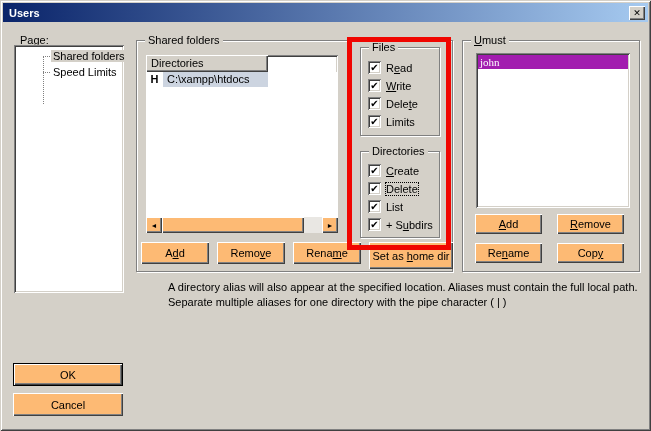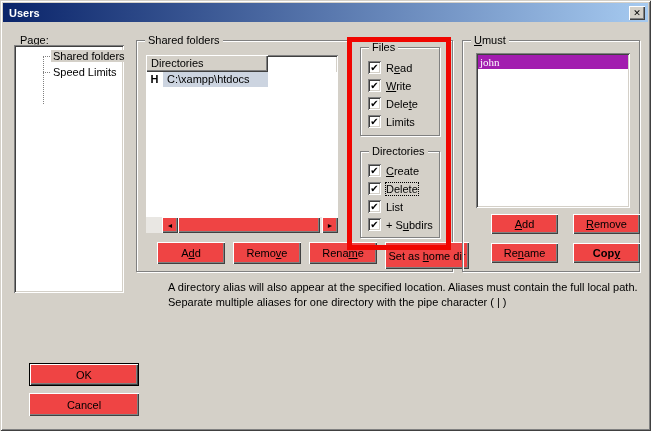--- a/index.html
+++ b/index.html
@@ -15,23 +15,22 @@
     background:linear-gradient(to right,#0a246a,#a6caf0);
     display:flex; align-items:center; padding:0 3px 0 6px;
   }
   .titlebar .ttl { color:#fff; font-weight:bold; flex:1; }
   .xbtn {
     width:16px; height:14px; background:#d4d0c8; display:flex; align-items:center; justify-content:center;
     font-size:9px; font-weight:bold; line-height:14px;
     box-shadow: inset 1px 1px 0 #fff, inset -1px -1px 0 #404040, inset -2px -2px 0 #808080;
   }
   .raised {
-    background:#ef4444;
+    background:#fdba74;
     box-shadow: inset 1px 1px 0 #fff, inset -1px -1px 0 #404040, inset -2px -2px 0 #808080;
-    margin-left: 16px;
   }
   .btn { position:absolute; display:flex; align-items:center; justify-content:center; cursor:default; }
   .btn.default { border:1px solid #000; }
   .sunken {
     background:#fff;
     box-shadow: inset 1px 1px 0 #808080, inset -1px -1px 0 #fff,
                 inset 2px 2px 0 #404040, inset -2px -2px 0 #d4d0c8;
   }
   .groupbox {
     position:absolute; border:1px solid #808080;
@@ -193,21 +192,21 @@
   </div>
   <div class="btn raised" style="left:475px; top:214px; width:67px; height:20px;">
     <span class="cbl"><span></span><u>A</u><span>dd</span></span>
   </div>
   <div class="btn raised" style="left:557px; top:214px; width:67px; height:20px;">
     <span class="cbl"><span></span><u>R</u><span>emove</span></span>
   </div>
   <div class="btn raised" style="left:475px; top:243px; width:67px; height:20px;">
     <span class="cbl"><span>Re</span><u>n</u><span>ame</span></span>
   </div>
-  <div class="btn raised" style="left:557px; top:243px; width:67px; height:20px;font-weight:bold;">
+  <div class="btn raised" style="left:557px; top:243px; width:67px; height:20px;">
     <span class="cbl"><span>Cop</span><u>y</u><span></span></span>
   </div>
 
   <div class="notes">
     <p>A directory alias will also appear at the specified location. Aliases must contain the full local path. Separate multiple aliases for one directory with the pipe character ( | )</p>
   </div>
 
   <div class="btn raised default" style="left:13px; top:363px; width:110px; height:23px;">
     <span>OK</span>
   </div>

